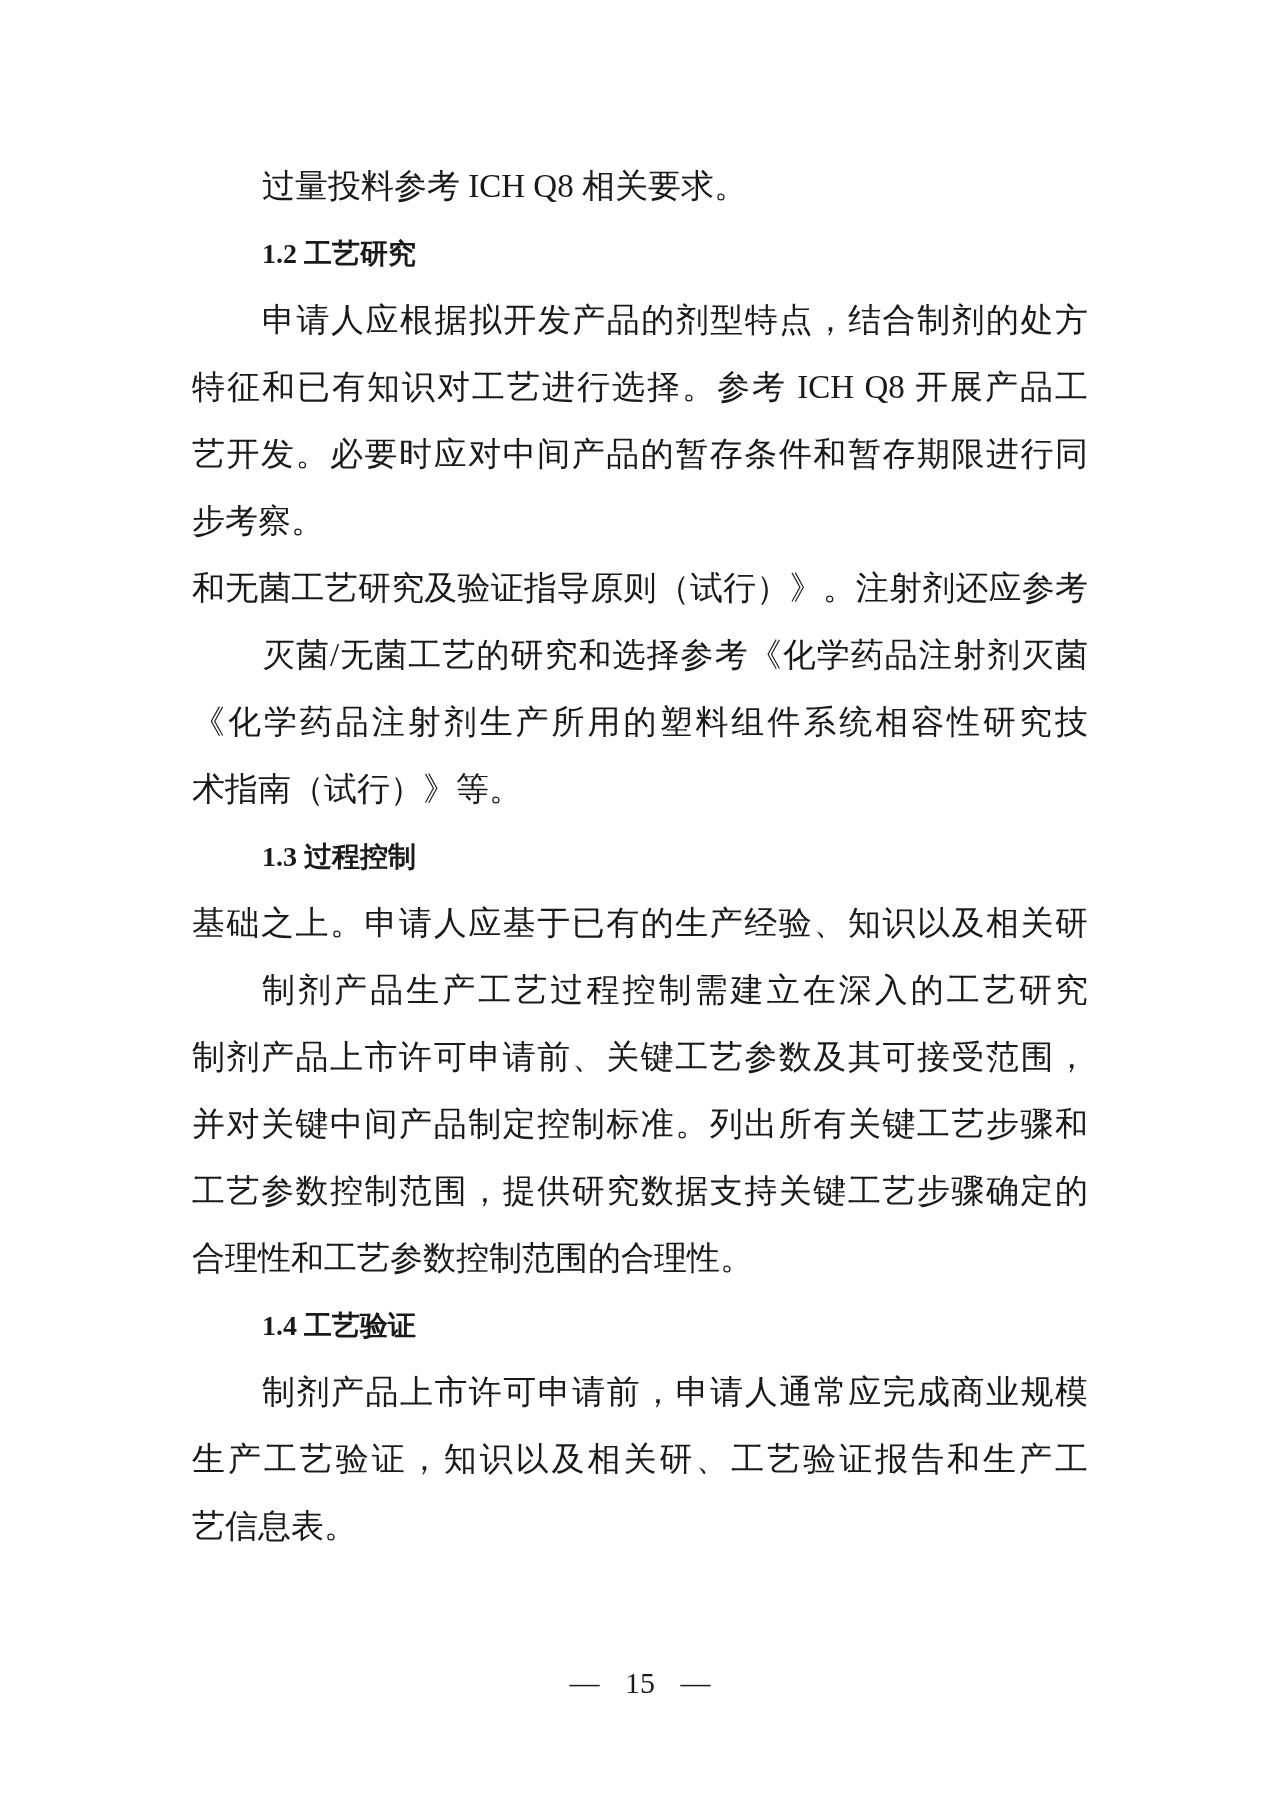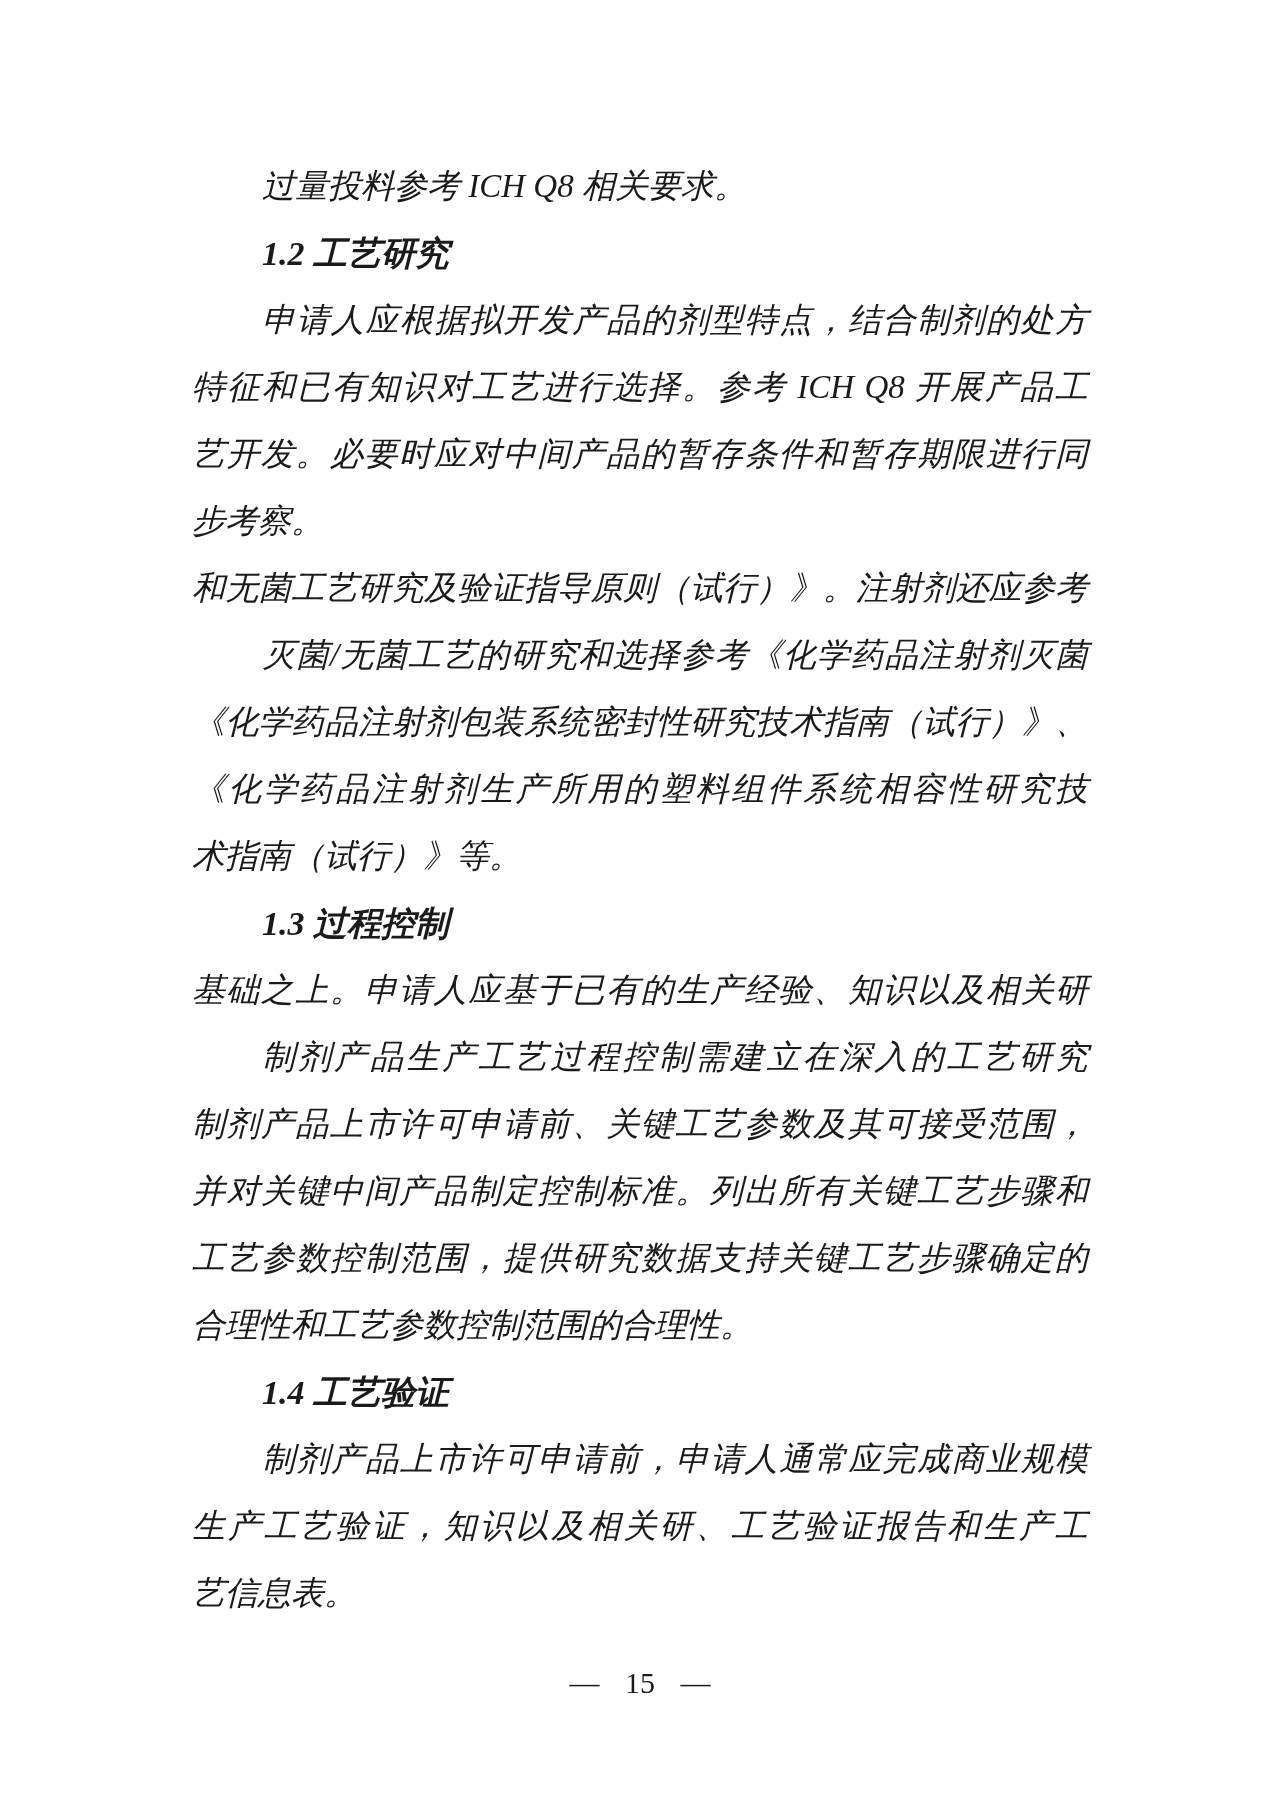--- a/index.html
+++ b/index.html
@@ -15,21 +15,20 @@
     background: #ffffff;
     color: #1a1a1a;
     font-family: "Liberation Serif", "DejaVu Serif", serif;
     overflow: hidden;
   }
   .text-block {
     position: absolute;
     left: 192px;
     top: 153px;
     width: 896px;
-    font-style: italic;
   }
   .line {
     font-size: 33px;
     line-height: 67px;
     height: 67px;
     margin: 0;
     padding: 0;
     text-align: left;
     white-space: normal;
     font-weight: normal;
@@ -37,21 +36,21 @@
   .flush {
     text-align: justify;
     text-align-last: justify;
   }
   .para-start {
     text-indent: 70px;
   }
   .heading {
     font-weight: bold;
     text-indent: 70px;
-    font-size: 34px;
+    font-size: 28px;
   }
   .page-footer {
     position: absolute;
     top: 1662px;
     left: 0;
     width: 1280px;
     text-align: center;
     font-size: 30px;
     line-height: 42px;
     color: #1a1a1a;
@@ -70,21 +69,20 @@
 <div class="page">
   <main class="text-block">
     <div class="line para-start">过量投料参考 ICH Q8 相关要求。</div>
     <h2 class="line heading">1.2 工艺研究</h2>
     <div class="line para-start flush">申请人应根据拟开发产品的剂型特点，结合制剂的处方</div>
     <div class="line flush">特征和已有知识对工艺进行选择。参考 ICH Q8 开展产品工</div>
     <div class="line flush">艺开发。必要时应对中间产品的暂存条件和暂存期限进行同</div>
     <div class="line">步考察。</div>
     <div class="line flush">和无菌工艺研究及验证指导原则（试行）》。注射剂还应参考</div>
     <div class="line para-start flush">灭菌/无菌工艺的研究和选择参考《化学药品注射剂灭菌</div>
-    <div class="line flush">《化学药品注射剂包装系统密封性研究技术指南（试行）》、</div>
     <div class="line flush">《化学药品注射剂生产所用的塑料组件系统相容性研究技</div>
     <div class="line">术指南（试行）》等。</div>
     <h2 class="line heading">1.3 过程控制</h2>
     <div class="line flush">基础之上。申请人应基于已有的生产经验、知识以及相关研</div>
     <div class="line para-start flush">制剂产品生产工艺过程控制需建立在深入的工艺研究</div>
     <div class="line flush">制剂产品上市许可申请前、关键工艺参数及其可接受范围，</div>
     <div class="line flush">并对关键中间产品制定控制标准。列出所有关键工艺步骤和</div>
     <div class="line flush">工艺参数控制范围，提供研究数据支持关键工艺步骤确定的</div>
     <div class="line">合理性和工艺参数控制范围的合理性。</div>
     <h2 class="line heading">1.4 工艺验证</h2>

